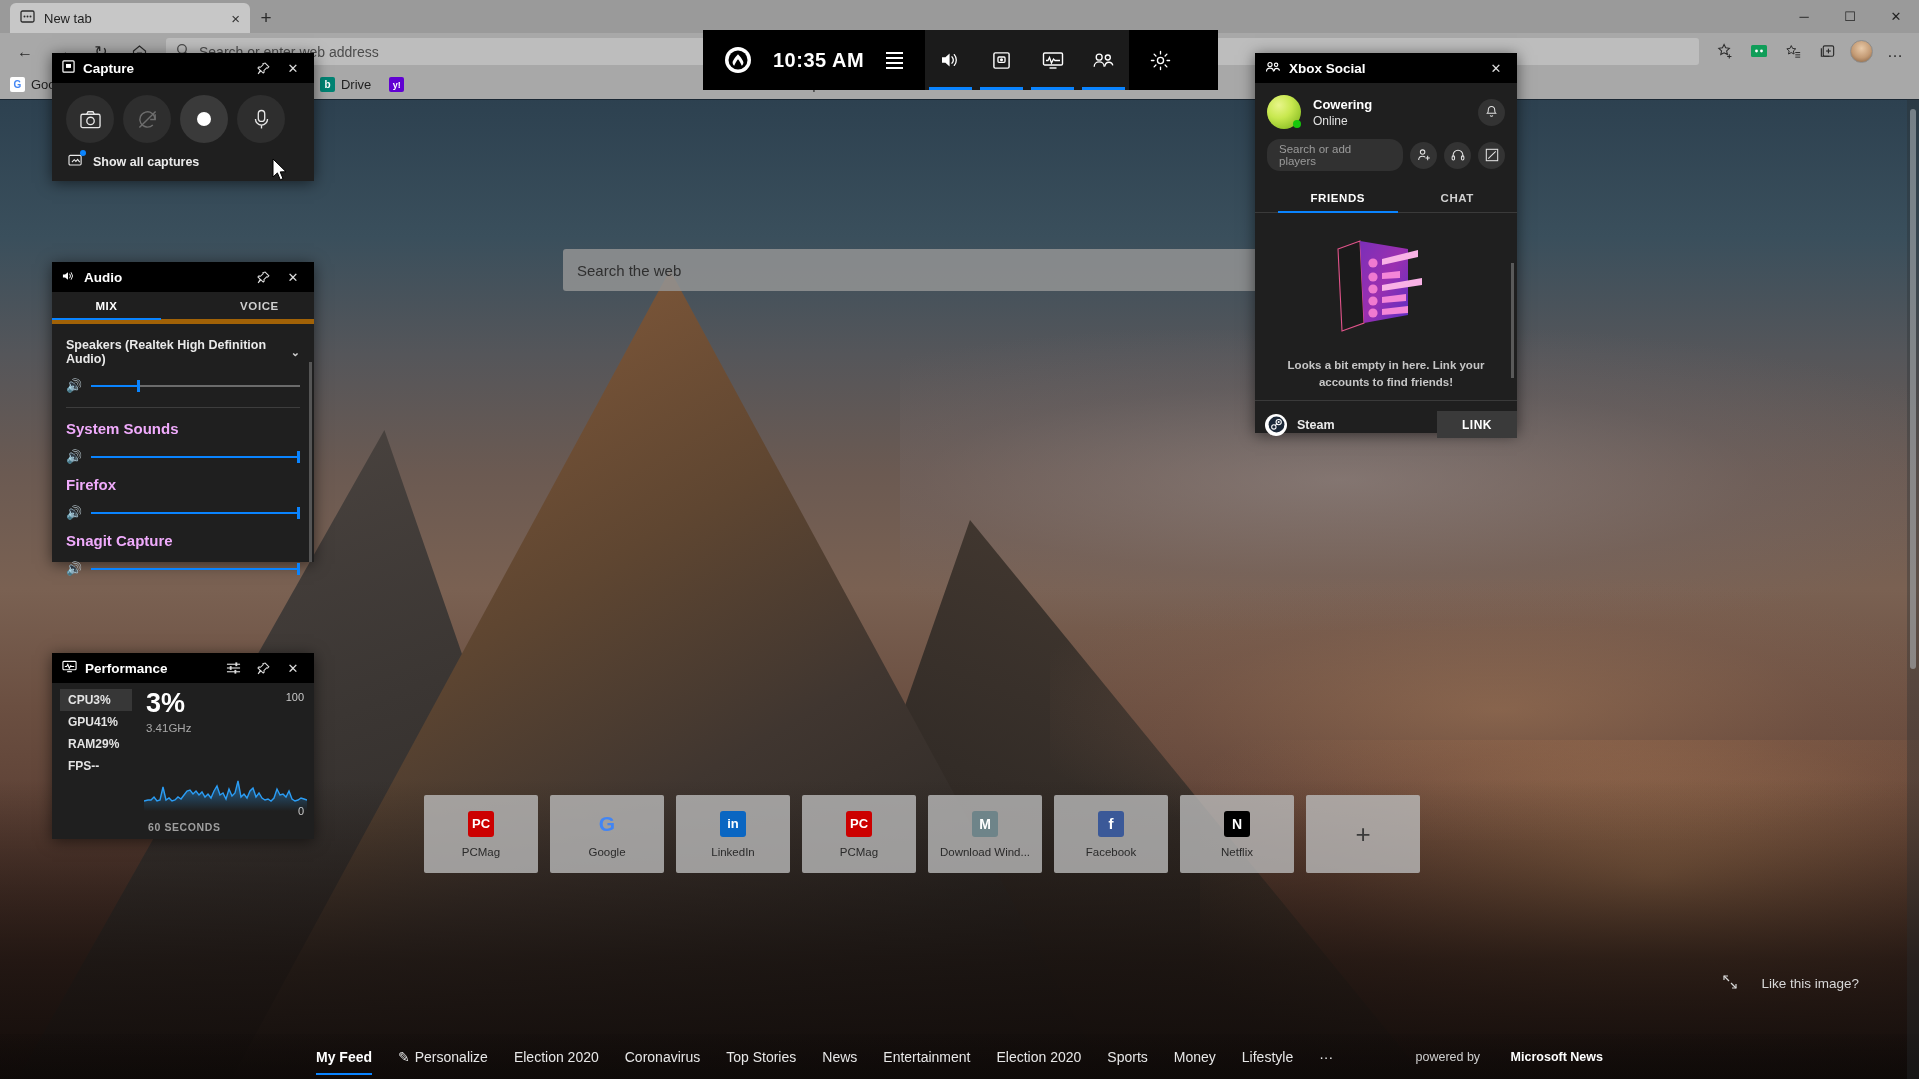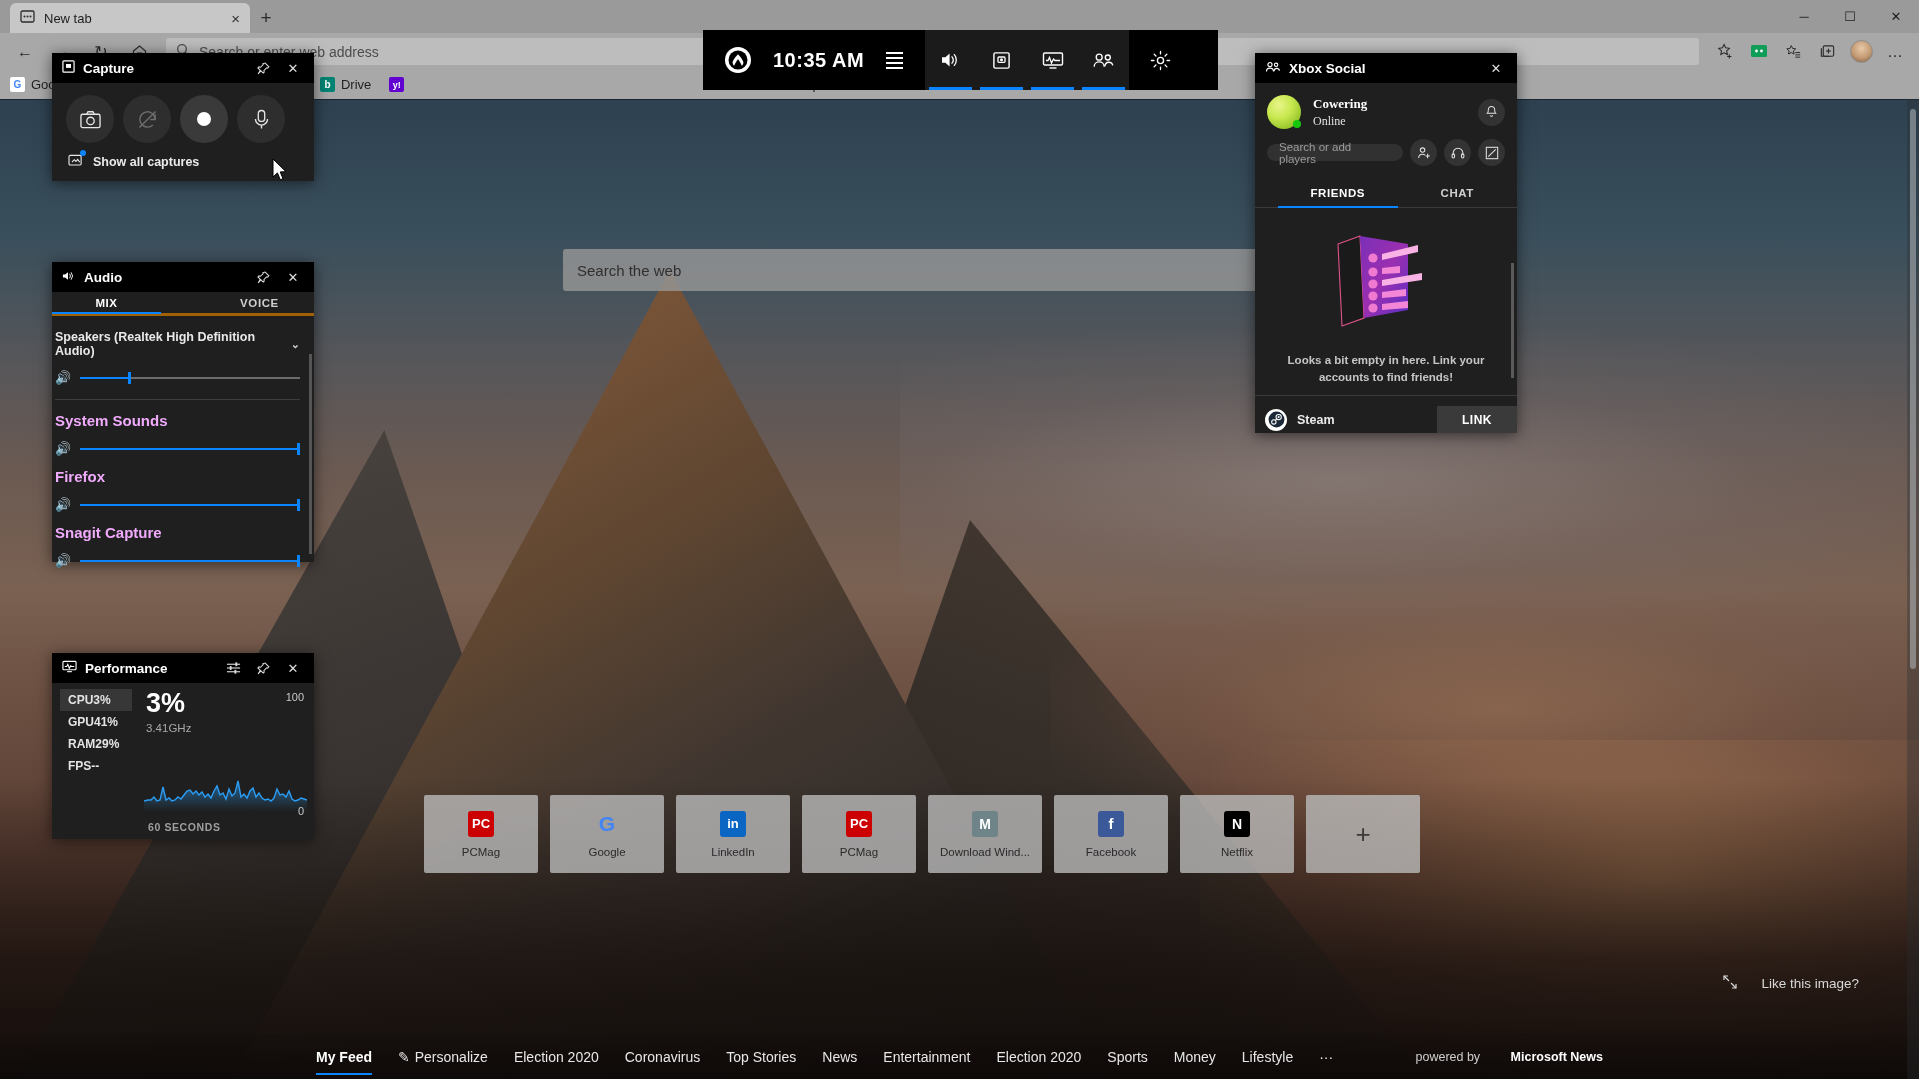--- a/index.html
+++ b/index.html
@@ -152,25 +152,25 @@
   #capture{left:52px;top:53px;width:262px;height:128px;}
   .cap-row{display:flex;align-items:center;gap:9px;padding:12px 14px 0 14px;}
   .cap-btn{width:48px;height:48px;border-radius:50%;background:#2e2e2e;display:flex;align-items:center;justify-content:center;color:#e6e6e6;}
   .cap-btn.dim{color:#6d6d6d;}
   .cap-btn.rec{background:#3a3a3a;}
   .cap-dot{width:14px;height:14px;border-radius:50%;background:#fff;}
   .cap-foot{display:flex;align-items:center;gap:9px;padding:10px 16px 0 16px;color:#eaeaea;font-size:12.5px;font-weight:bold;}
 
   
   #audio{left:52px;top:262px;width:262px;height:300px;}
-  .aud-tabs{display:flex;height:24px;border-bottom:3px solid #a16207;gap:44px;}
+  .aud-tabs{display:flex;height:32px;border-bottom:5px solid #a16207;gap:44px;}
   .aud-tab{flex:1;display:flex;align-items:center;justify-content:center;font-size:11.5px;font-weight:bold;color:#cfcfcf;letter-spacing:.6px;position:relative;}
   .aud-tab.on{color:#fff;}
   .aud-tab.on:after{content:"";position:absolute;left:0;right:0;bottom:-1px;height:2px;background:#0a84ff;}
-  .aud-body{padding:10px 14px 0 3px;position:relative;height:264px;}
+  .aud-body{padding:10px 14px 0 14px;position:relative;height:264px;}
   .dev-row{display:flex;align-items:center;justify-content:space-between;color:#e9e9e9;font-size:12.5px;font-weight:bold;padding:4px 0 0 0;}
   .chev{color:#cfcfcf;font-size:11px;}
   .slider-row{display:flex;align-items:center;gap:11px;padding:12px 0 0 0;}
   .spk{color:#dcdcdc;font-size:13px;width:14px;}
   .track{flex:1;height:2px;background:#6b6b6b;position:relative;}
   .fill{position:absolute;left:0;top:0;height:2px;background:#0a84ff;}
   .thumb{position:absolute;top:-5px;width:3px;height:12px;background:#0a84ff;}
   .hr{height:1px;background:#3d3d3d;margin:14px 0 0 0;}
   .app-name{color:#f0abfc;font-size:15px;font-weight:bold;padding:12px 0 0 0;}
   .vscroll{position:absolute;right:2px;top:38px;width:3px;height:200px;background:#555;}
@@ -188,26 +188,26 @@
   .perf-0{position:absolute;right:10px;bottom:22px;font-size:11px;color:#c9c9c9;}
   .perf-60{position:absolute;left:96px;bottom:6px;font-size:10.5px;color:#9f9f9f;letter-spacing:.6px;font-weight:bold;}
   .perf-graph{position:absolute;left:92px;bottom:24px;}
 
   
   #social{left:1255px;top:53px;width:262px;height:380px;}
   .soc-user{display:flex;align-items:center;gap:12px;padding:12px 12px 0 12px;}
   .soc-av{width:34px;height:34px;border-radius:50%;
     background:radial-gradient(circle at 35% 30%, #e8f58a 0%, #c8e84f 40%, #8fc127 80%, #6d9e1a 100%);position:relative;}
   .soc-av .pres{position:absolute;right:0;bottom:1px;width:8px;height:8px;border-radius:50%;background:#16c60c;}
-  .soc-names{flex:1;font-family:Liberation Serif, serif;}
+  .soc-names{flex:1;}
   .soc-gt{font-size:13px;color:#fff;font-weight:bold;}
   .soc-st{font-size:12px;color:#e0e0e0;margin-top:2px;}
   .rbtn{width:27px;height:27px;border-radius:50%;background:#333;display:flex;align-items:center;justify-content:center;color:#e4e4e4;font-size:12px;}
   .soc-search{display:flex;align-items:center;gap:7px;padding:10px 12px 0 12px;}
-  .soc-input{flex:1;height:17px;border-radius:13px;background:#313131;display:flex;align-items:center;padding:0 12px;font-size:11.5px;color:#9b9b9b;}
+  .soc-input{flex:1;height:32px;border-radius:13px;background:#313131;display:flex;align-items:center;padding:0 12px;font-size:11.5px;color:#9b9b9b;}
   .soc-tabs{display:flex;height:30px;margin-top:12px;border-bottom:1px solid #3a3a3a;}
   .soc-tab{flex:1;display:flex;align-items:center;justify-content:center;font-size:11.5px;font-weight:bold;color:#d0d0d0;letter-spacing:.6px;position:relative;}
   .soc-tab.on{color:#fff;margin-left:23px;}
   .soc-tab.on:after{content:"";position:absolute;left:0;right:0;bottom:-1px;height:2px;background:#0a84ff;}
   .soc-empty{padding:14px 0 0 0;display:flex;flex-direction:column;align-items:center;}
   .soc-msg{font-size:11.5px;color:#c6c6c6;text-align:center;padding:6px 18px 0 18px;line-height:1.45;font-weight:bold;}
   .soc-link{display:flex;align-items:center;gap:10px;padding:10px 0 0 10px;border-top:1px solid #3a3a3a;margin-top:10px;}
   .steam-ico{width:22px;height:22px;border-radius:50%;background:#fff;display:flex;align-items:center;justify-content:center;}
   .steam-lbl{flex:1;font-size:12.5px;color:#eaeaea;font-weight:bold;}
   .link-btn{width:80px;height:27px;background:#3a3a3a;color:#fff;font-size:12px;font-weight:bold;

